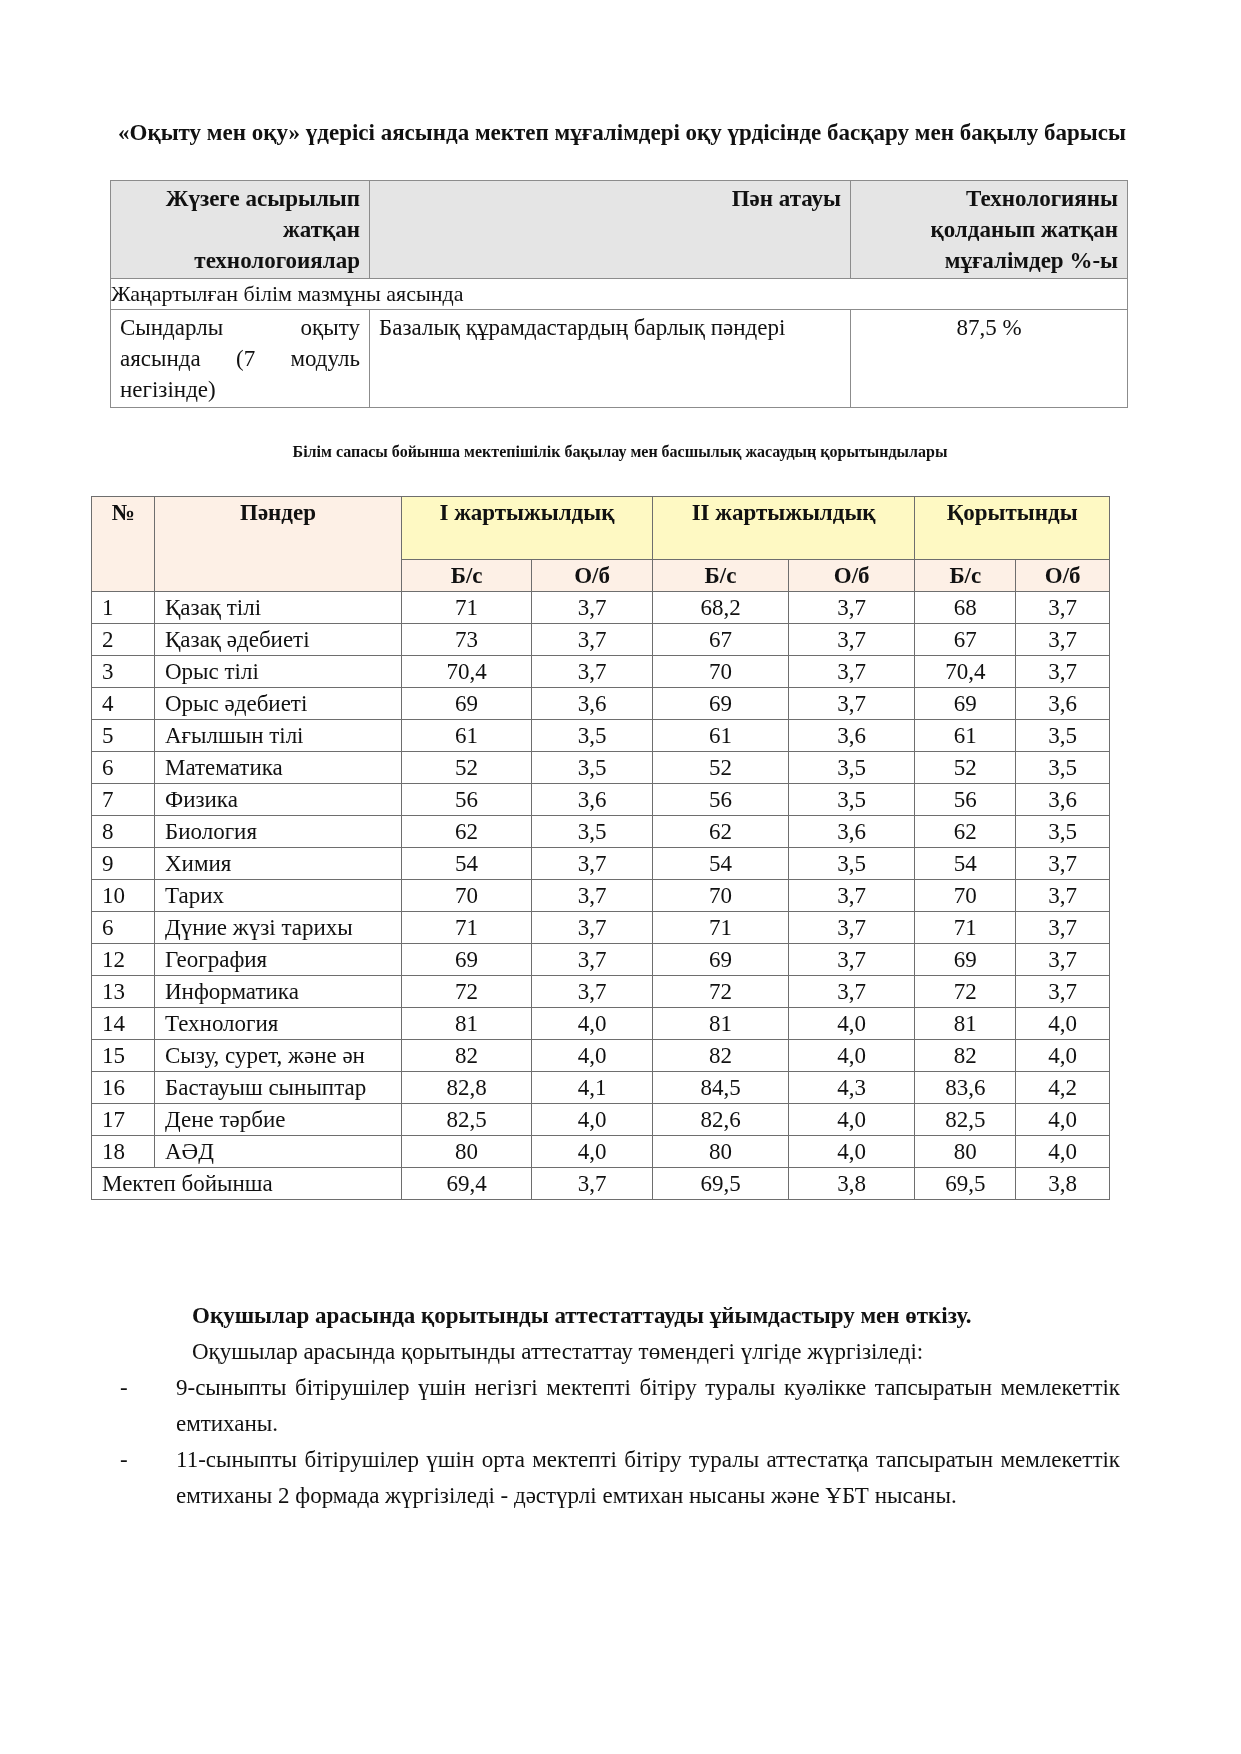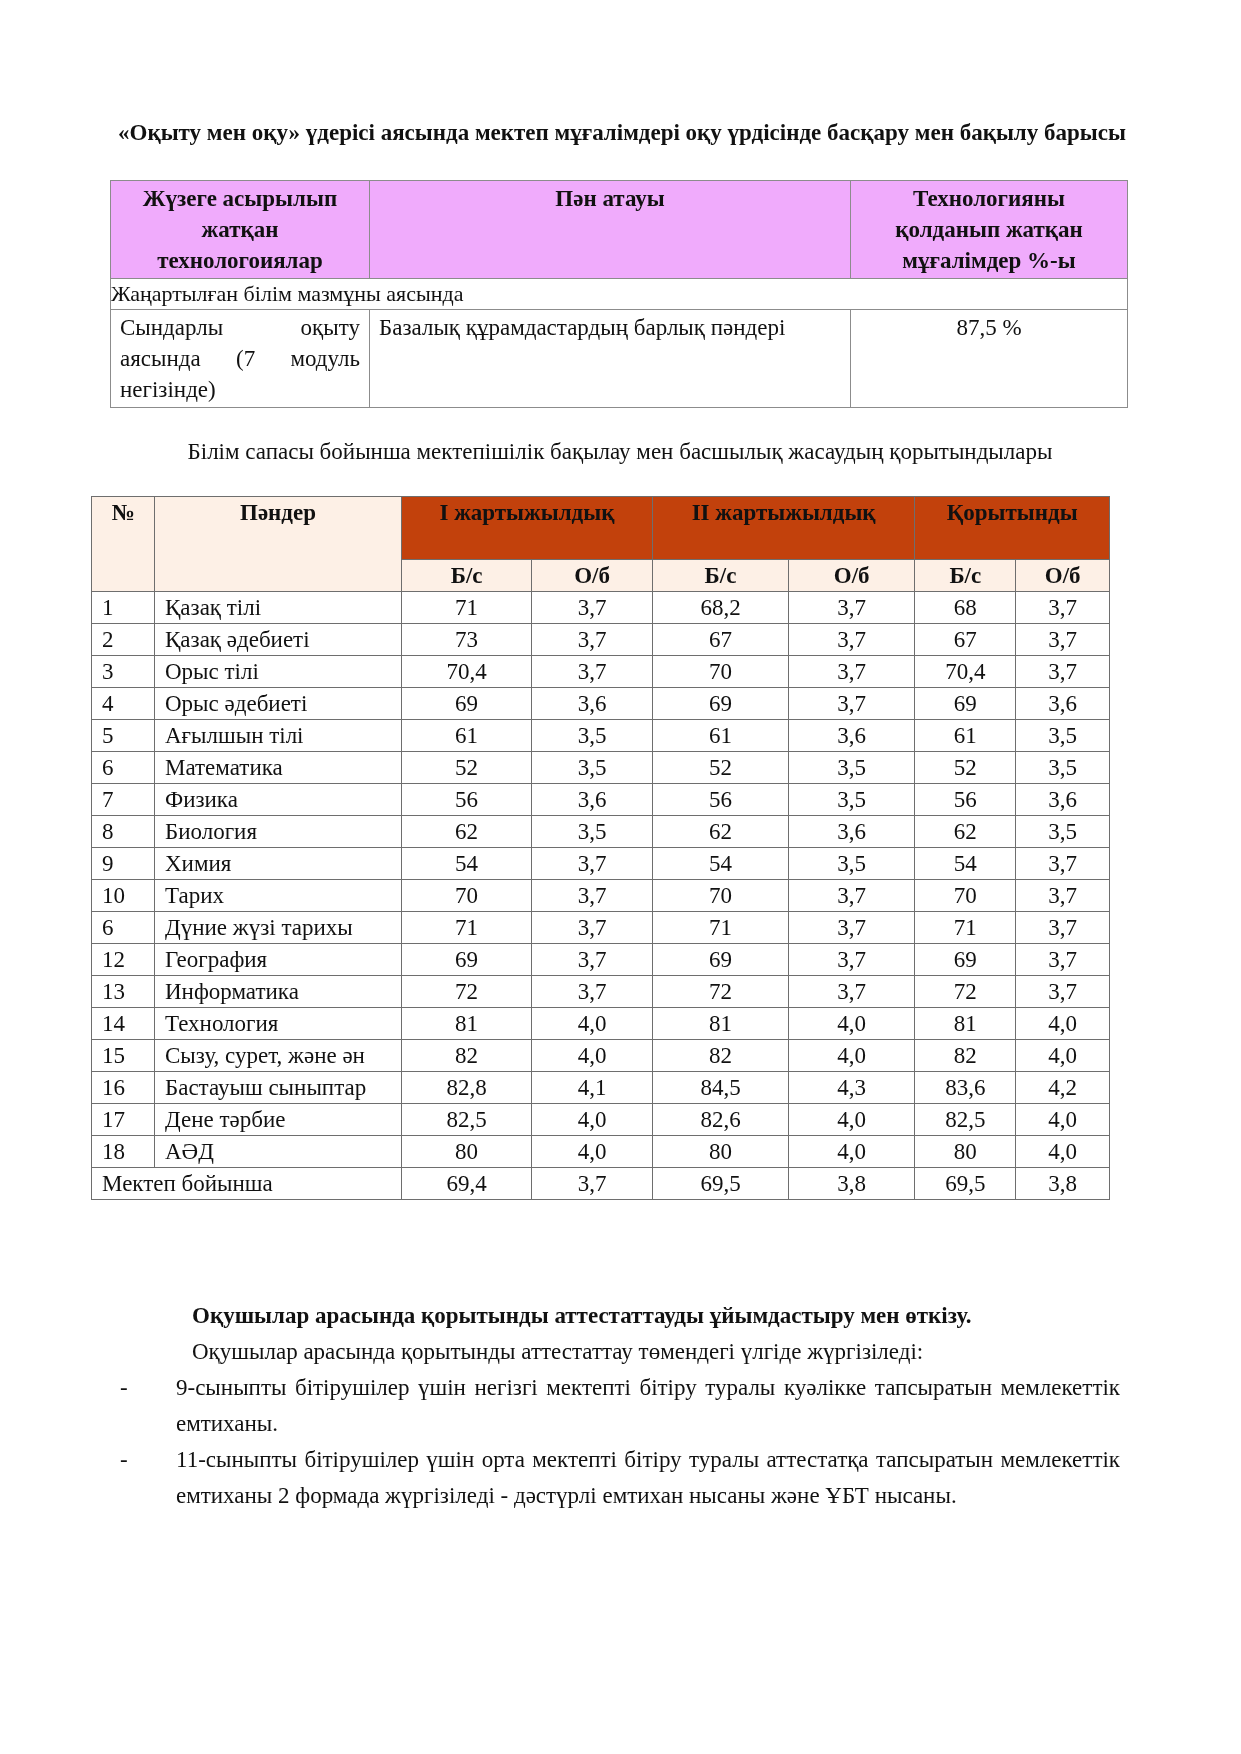--- a/index.html
+++ b/index.html
@@ -13,40 +13,40 @@
   .title1 {
     position: absolute; left: 118px; top: 118px; width: 1010px;
     font-weight: bold; font-size: 23px; line-height: 29px;
   }
   table { border-collapse: collapse; }
   .t1 {
     position: absolute; left: 110px; top: 180px; width: 1018px;
     font-size: 23px;
   }
   .t1 td, .t1 th { border: 1px solid #8c8c8c; vertical-align: top; padding: 2px 9px; line-height: 31px; }
-  .t1 th { background: #f0abfc; font-weight: bold; text-align: center; }
+  .t1 th { background: #e5e5e5; font-weight: bold; text-align: right; }
   .t1 .c1 { width: 240px; }
   .t1 .c2 { width: 462px; }
   .t1 .span-row { text-align: left; font-size: 22px; padding: 0; line-height: 30px; }
   .t1 .justify { text-align: justify; text-align-last: auto; }
   .t1 .center { text-align: center; margin-top: 23px; }
 
   .title2 {
     position: absolute; left: 120px; top: 436px; width: 1000px;
-    font-weight: normal; font-size: 23px; line-height: 32px; text-align: center;
+    font-weight: bold; font-size: 16px; line-height: 32px; text-align: center;
   }
 
   .t2 {
     position: absolute; left: 91px; top: 496px; width: 1019px;
     font-size: 23px;
   }
   .t2 td, .t2 th { border: 1px solid #6e6e6e; padding: 0 10px; line-height: 31px; vertical-align: top; }
   .t2 th { font-weight: bold; text-align: center; }
   .t2 th.peach { background: #fdf0e6; }
-  .t2 th.white { background: #c2410c; }
+  .t2 th.white { background: #fef9c3; }
   .t2 td.num { text-align: left; width: 42px; }
   .t2 td.name { text-align: left; width: 226px; }
   .t2 td.v { text-align: center; }
   .t2 .hdr1 th { height: 62px; }
   .t2 tr.row td { height: 31px; }
   .t2 tr.total td.name-total { text-align: left; }
 
   .sec3 {
     position: absolute; left: 120px; top: 1298px; width: 1000px;
     font-size: 23px; line-height: 36px;

